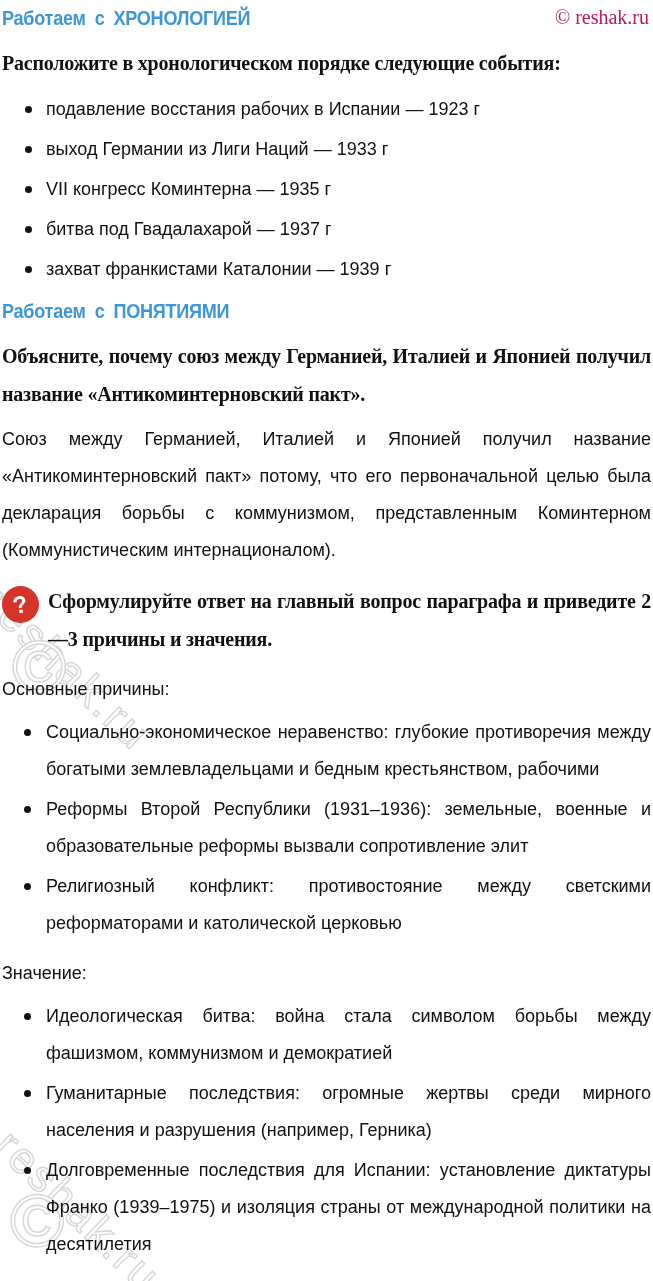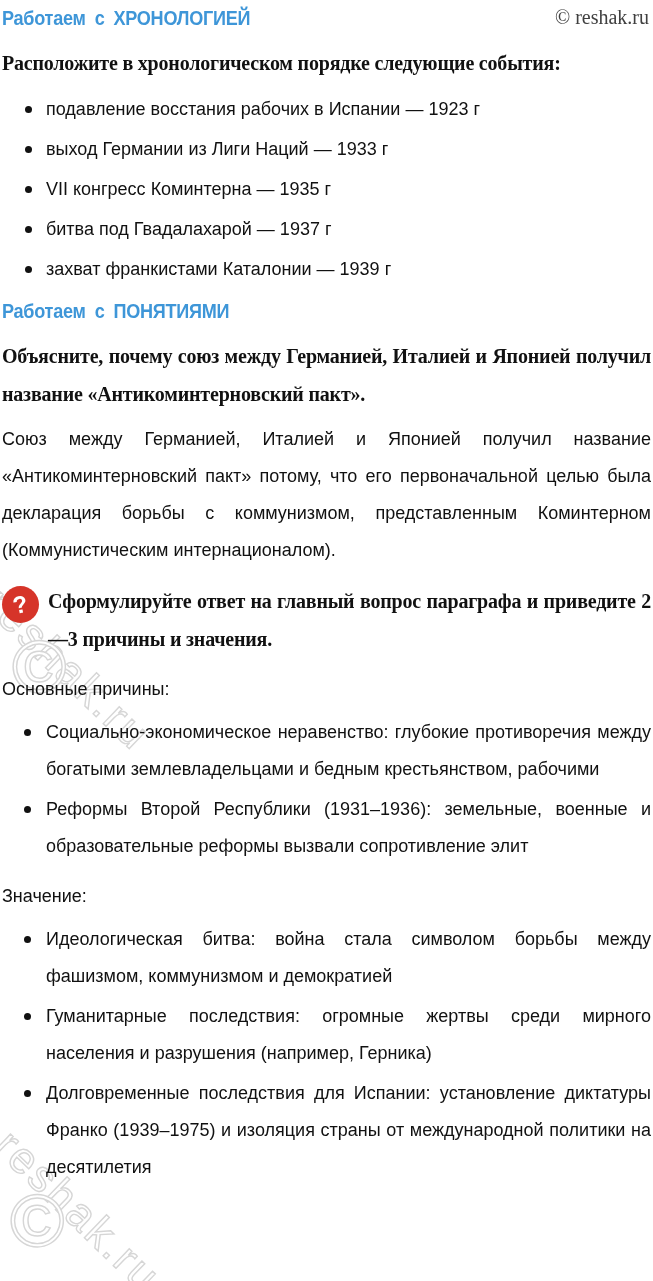--- a/index.html
+++ b/index.html
@@ -31,21 +31,21 @@
     white-space: nowrap;
     word-spacing: 5px;
     letter-spacing: -0.3px;
     transform: scaleX(0.86);
     transform-origin: left center;
     line-height: 26px;
   }
   .copyright {
     font-family: "Liberation Serif", serif;
     font-size: 20px;
-    color: #404040;
+    color: #be185d;
     line-height: 24px;
     padding-right: 2px;
   }
   
   .task {
     font-size: 20px;
     font-weight: 700;
     line-height: 38px;
     letter-spacing: -0.2px;
     margin: 13px 0 0 0;
@@ -204,20 +204,21 @@
     <div class="q-icon">
         <span>?</span>
       </div>
     <h2 class="task justified">Сформулируйте ответ на главный вопрос параграфа и приведите 2—3 причины и значения.</h2>
   </div>
 
   <p class="sub-label">Основные причины:</p>
   <ul class="points">
     <li>Социально-экономическое неравенство: глубокие противоречия между богатыми землевладельцами и бедным крестьянством, рабочими</li>
     <li>Реформы Второй Республики (1931–1936): земельные, военные и образовательные реформы вызвали сопротивление элит</li>
+    <li>Религиозный конфликт: противостояние между светскими реформаторами и католической церковью</li>
   </ul>
 
   <p class="sub-label">Значение:</p>
   <ul class="points">
     <li>Идеологическая битва: война стала символом борьбы между фашизмом, коммунизмом и демократией</li>
     <li>Гуманитарные последствия: огромные жертвы среди мирного населения и разрушения (например, Герника)</li>
     <li>Долговременные последствия для Испании: установление диктатуры Франко (1939–1975) и изоляция страны от международной политики на десятилетия</li>
   </ul>
 
 </div>

